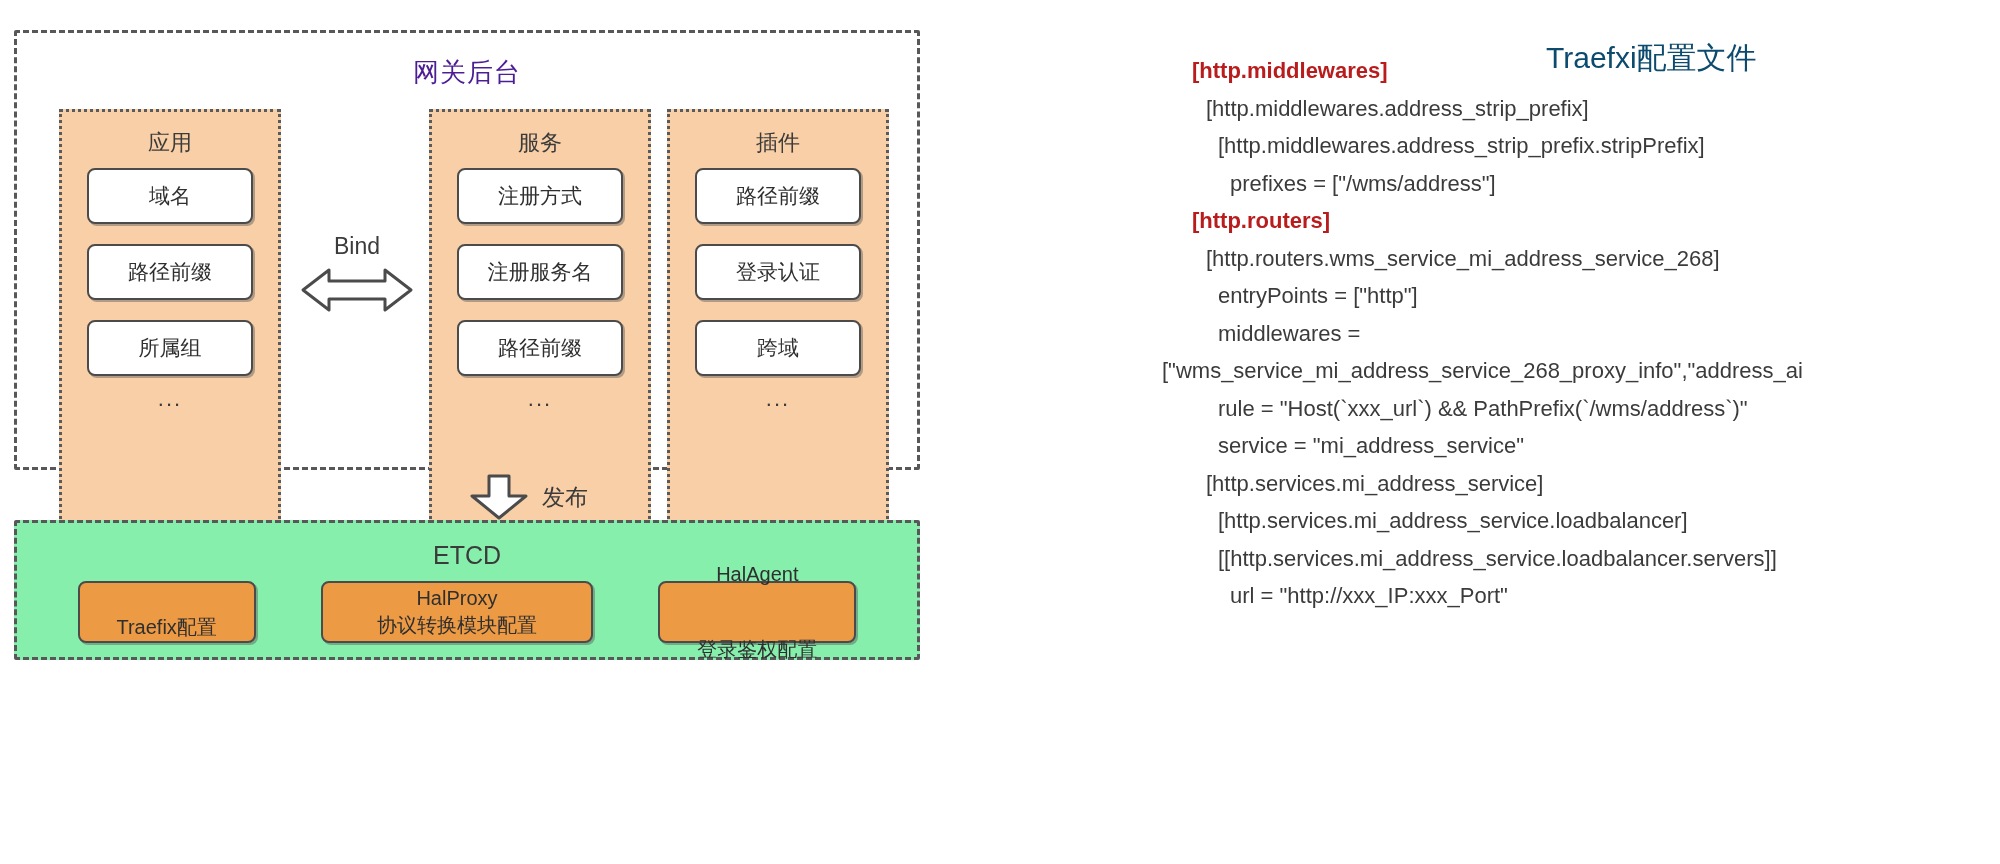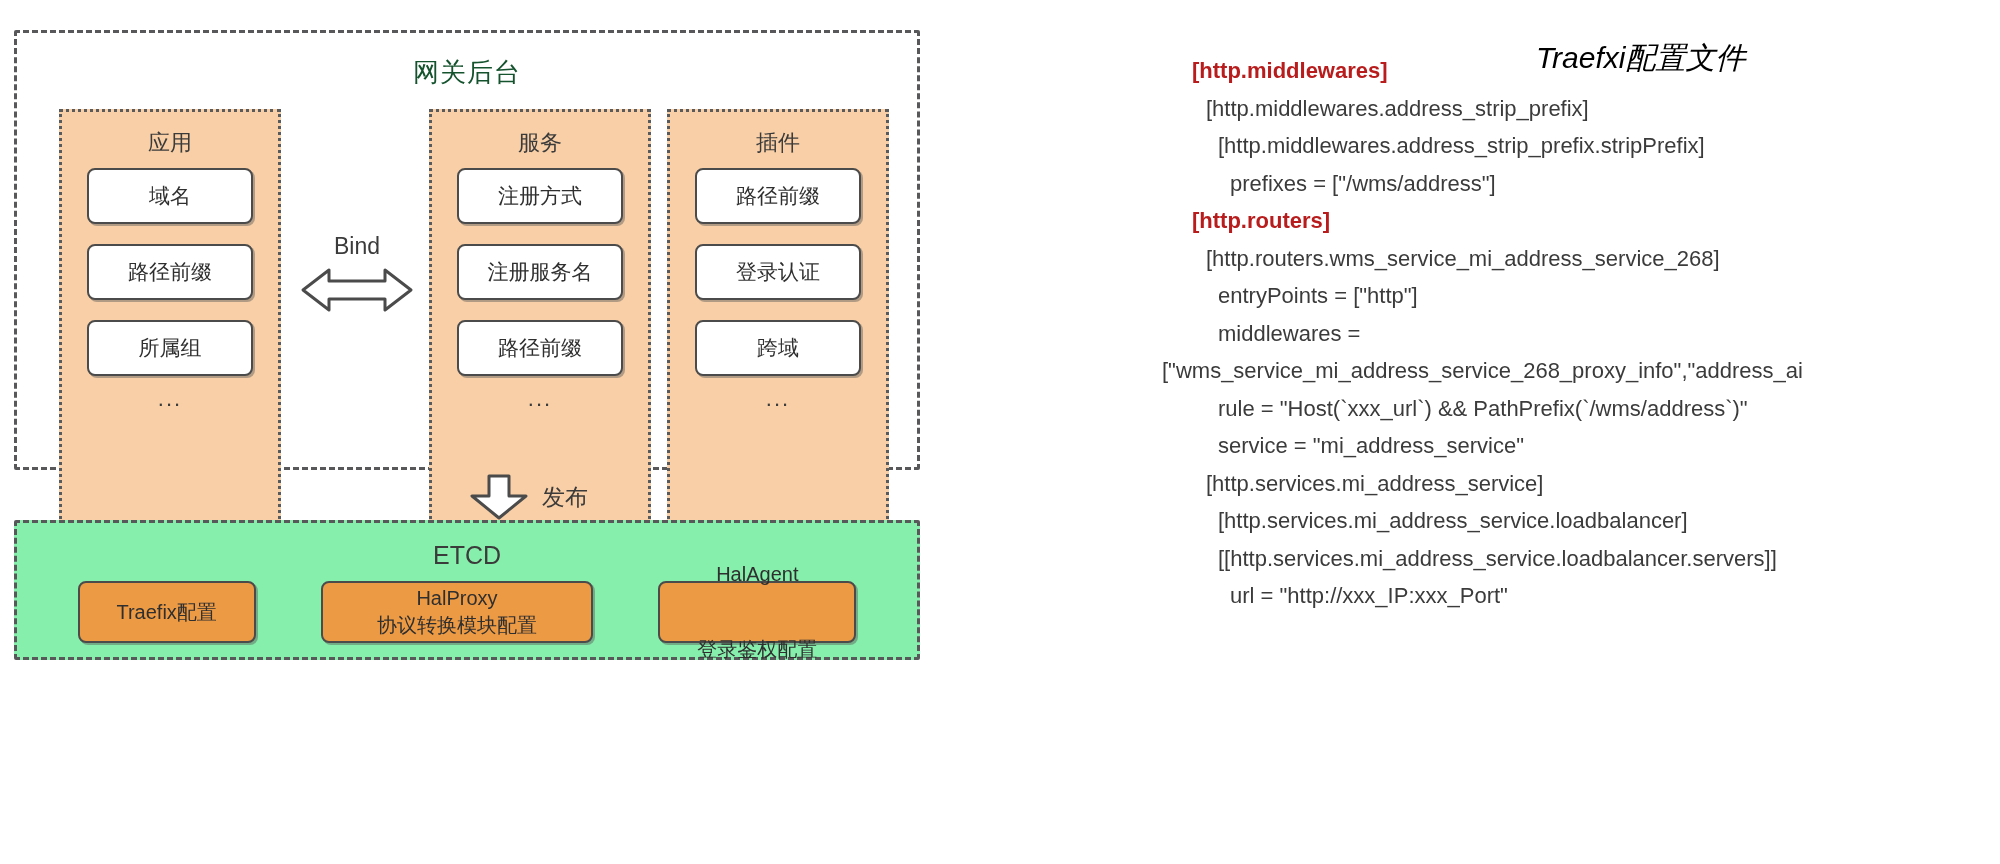--- a/index.html
+++ b/index.html
@@ -31,21 +31,21 @@
     border-radius: 2px;
     box-sizing: border-box;
     background: #ffffff;
   }
   .panel-title {
     position: absolute;
     left: 0; right: 0;
     top: 22px;
     text-align: center;
     font-size: 26px;
-    color: #14532d;
+    color: #4c1d95;
     letter-spacing: 1px;
   }
 
   .group {
     position: absolute;
     top: 76px;
     width: 222px;
     height: 415px;
     background: #F8CFA6;
     border: 3px dotted #5a5a5a;
@@ -153,39 +153,38 @@
     display: flex;
     flex-direction: column;
     align-items: center;
     justify-content: center;
     font-size: 20px;
     color: #2f2f2f;
     line-height: 1.35;
     box-sizing: border-box;
     text-align: center;
   }
-  .etcd-box.b1 { width: 178px; height: 62px; }
+  .etcd-box.b1 { width: 178px; height: 62px; justify-content: flex-end; }
   .etcd-box.b2 { width: 272px; height: 62px; }
   .etcd-box.b3 { width: 198px; height: 62px; gap: 48px; }
 
   
   #config {
     position: absolute;
     left: 1160px; top: 0;
     width: 840px; height: 864px;
     overflow: hidden;
   }
   .config-title {
     position: absolute;
-    left: 376px;
+    left: 386px;
     top: 38px;
     font-size: 30px;
-    color: #000000;
+    color: #0c4a6e;
     white-space: nowrap;
-    font-style: italic;
   }
   .config-lines {
     position: absolute;
     left: 0; top: 52px;
     width: 840px;
   }
   .cfg-line {
     font-size: 22px;
     line-height: 37.5px;
     color: #3b3b3b;

